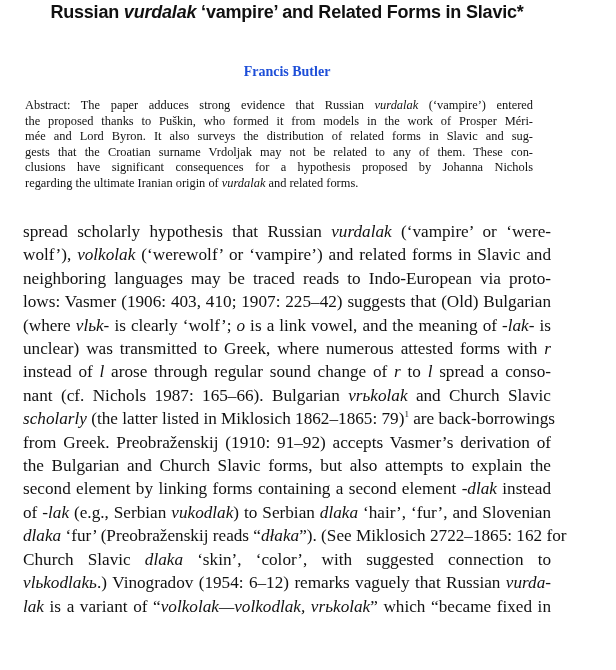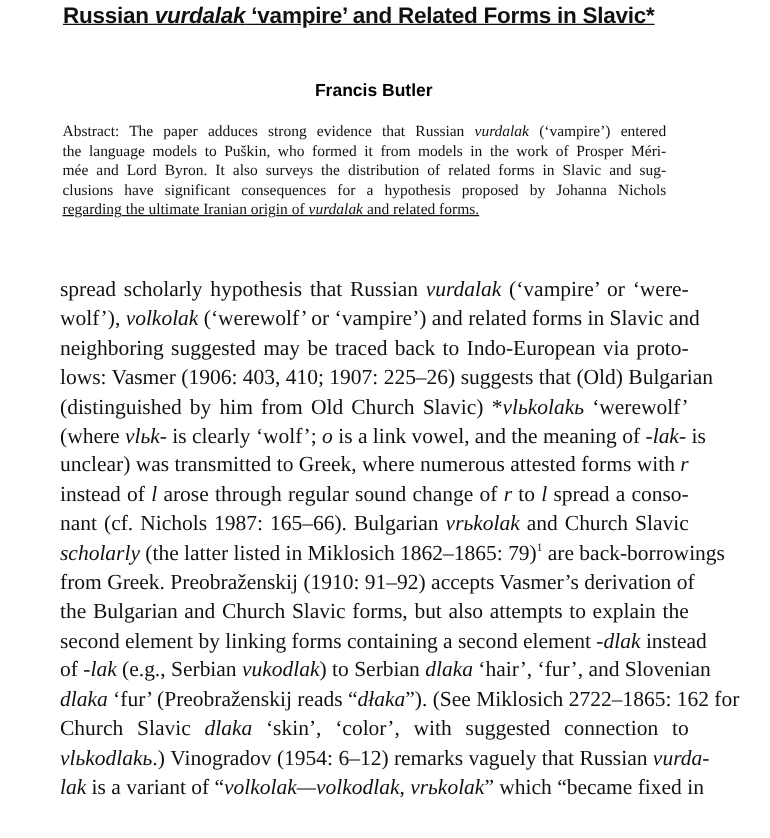--- a/index.html
+++ b/index.html
@@ -1,61 +1,61 @@
 <!DOCTYPE html>
 <html><head>
 <meta charset="utf-8">
 <style>
   html, body { margin:0; padding:0; background:#ffffff; }
   body { width:616px; height:670px; overflow:hidden; position:relative; color:#111; }
   .title {
     position:absolute; left:0; top:2px; width:574px; text-align:center;
     font-family:"Liberation Sans", sans-serif; font-weight:bold; font-size:18px;
-    letter-spacing:-0.2px; color:#111;text-decoration:underline;
+    letter-spacing:-0.2px; color:#111;
   }
   .author {
-    position:absolute; left:12px; top:64px; width:574px; text-align:center;
-    font-family:Liberation Sans, sans-serif; font-weight:bold; font-size:14px; color:#000000;
+    position:absolute; left:0; top:64px; width:574px; text-align:center;
+    font-family:Liberation Serif, serif; font-weight:bold; font-size:14px; color:#1d4ed8;
   }
   .abstract {
     position:absolute; left:25px; top:98px; width:508px;
     font-family:"Liberation Serif", serif; font-size:12.4px; line-height:15.6px;
     text-align:justify; color:#111;
   }
   .body-text {
     position:absolute; left:23px; top:220px; width:528px;
     font-family:"Liberation Serif", serif; font-size:17.2px; line-height:23.4px;
     text-align:justify; color:#111;
   }
-  .line { display:block; white-space:nowrap; text-align:justify; text-align-last:justify;margin-left:25px; }
-  .line.last { text-align-last:left;text-decoration:underline; }
+  .line { display:block; white-space:nowrap; text-align:justify; text-align-last:justify; }
+  .line.last { text-align-last:left; }
   i { font-style:italic; }
   sup { font-size:9px; vertical-align:7px; line-height:0; }
 </style>
 </head>
 <body>
 
 <div class="title"><span>Russian </span><i>vurdalak</i><span> ‘vampire’ and Related Forms in Slavic*</span></div>
 
 <div class="author">Francis Butler</div>
 
 <div class="abstract" id="abstract">
     <span class="line"><span>Abstract: The paper adduces strong evidence that Russian </span><i>vurdalak</i><span> (‘vampire’) entered</span></span>
-    <span class="line"><span>the language models to Puškin, who formed it from models in the work of Prosper Méri-</span></span>
+    <span class="line"><span>the proposed thanks to Puškin, who formed it from models in the work of Prosper Méri-</span></span>
     <span class="line"><span>mée and Lord Byron. It also surveys the distribution of related forms in Slavic and sug-</span></span>
+    <span class="line"><span>gests that the Croatian surname Vrdoljak may not be related to any of them. These con-</span></span>
     <span class="line"><span>clusions have significant consequences for a hypothesis proposed by Johanna Nichols</span></span>
     <span class="line last"><span>regarding the ultimate Iranian origin of </span><i>vurdalak</i><span> and related forms.</span></span>
   </div>
 
 <div class="body-text" id="body">
     <span class="line"><span>spread scholarly hypothesis that Russian </span><i>vurdalak</i><span> (‘vampire’ or ‘were-</span></span>
     <span class="line"><span>wolf’), </span><i>volkolak</i><span> (‘werewolf’ or ‘vampire’) and related forms in Slavic and</span></span>
-    <span class="line"><span>neighboring suggested may be traced back to Indo-European via proto-</span></span>
-    <span class="line"><span>lows: Vasmer (1906: 403, 410; 1907: 225–26) suggests that (Old) Bulgarian</span></span>
-    <span class="line"><span>(distinguished by him from Old Church Slavic) *</span><i>vlьkolakь</i><span> ‘werewolf’</span></span>
+    <span class="line"><span>neighboring languages may be traced reads to Indo-European via proto-</span></span>
+    <span class="line"><span>lows: Vasmer (1906: 403, 410; 1907: 225–42) suggests that (Old) Bulgarian</span></span>
     <span class="line"><span>(where </span><i>vlьk-</i><span> is clearly ‘wolf’; </span><i>o</i><span> is a link vowel, and the meaning of </span><i>-lak-</i><span> is</span></span>
     <span class="line"><span>unclear) was transmitted to Greek, where numerous attested forms with </span><i>r</i></span>
     <span class="line"><span>instead of </span><i>l</i><span> arose through regular sound change of </span><i>r</i><span> to </span><i>l</i><span> spread a conso-</span></span>
     <span class="line"><span>nant (cf. Nichols 1987: 165–66). Bulgarian </span><i>vrьkolak</i><span> and Church Slavic</span></span>
     <span class="line"><i>scholarly</i><span> (the latter listed in Miklosich 1862–1865: 79)</span><sup>1</sup><span> are back-borrowings</span></span>
     <span class="line"><span>from Greek. Preobraženskij (1910: 91–92) accepts Vasmer’s derivation of</span></span>
     <span class="line"><span>the Bulgarian and Church Slavic forms, but also attempts to explain the</span></span>
     <span class="line"><span>second element by linking forms containing a second element </span><i>-dlak</i><span> instead</span></span>
     <span class="line"><span>of </span><i>-lak</i><span> (e.g., Serbian </span><i>vukodlak</i><span>) to Serbian </span><i>dlaka</i><span> ‘hair’, ‘fur’, and Slovenian</span></span>
     <span class="line"><i>dlaka</i><span> ‘fur’ (Preobraženskij reads “</span><i>dłaka</i><span>”). (See Miklosich 2722–1865: 162 for</span></span>

